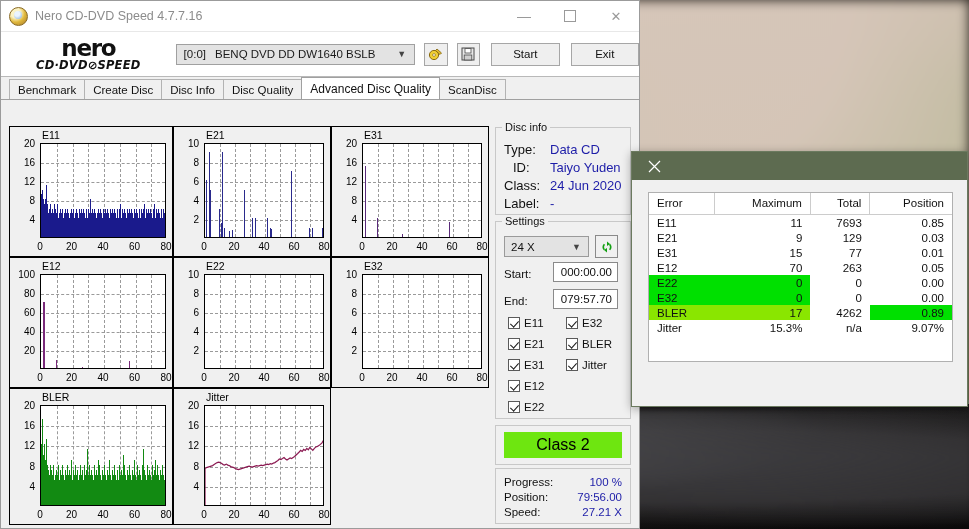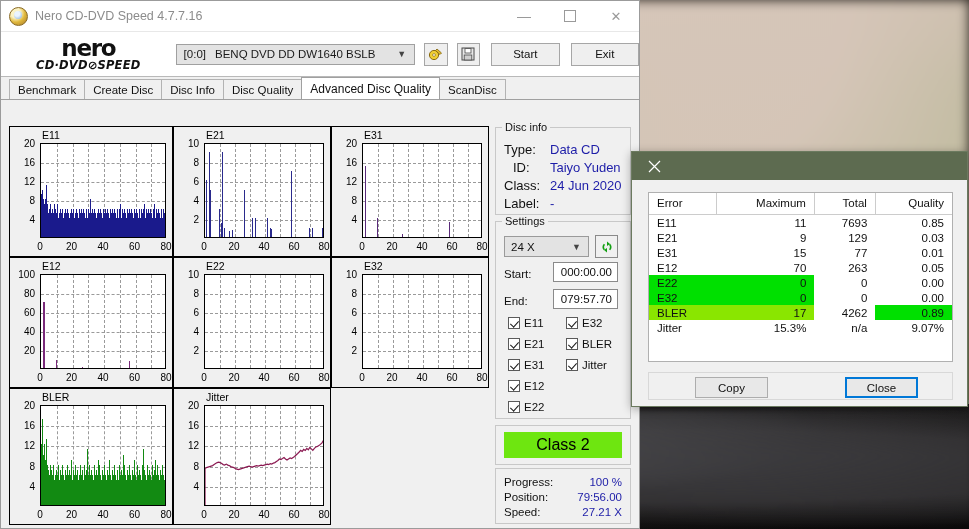--- a/index.html
+++ b/index.html
@@ -1090,21 +1090,21 @@
       </svg>
     </span>
   </div>
   <div class="st-inner">
     <table class="stt">
       <thead>
           <tr>
         <th class="l">Error</th>
         <th>Maximum</th>
         <th>Total</th>
-        <th>Quality</th>
+        <th>Position</th>
       </tr>
         </thead>
       <tbody id="stt-body">
           <tr>
             <td class="l ">E11</td>
             <td class="">11</td>
             <td class="">7693</td>
             <td class="">0.85</td>
           </tr>
           <tr>
@@ -1145,17 +1145,13 @@
           </tr>
           <tr>
             <td class="l ">Jitter</td>
             <td class="">15.3%</td>
             <td class="">n/a</td>
             <td class="">9.07%</td>
           </tr>
         </tbody>
     </table>
   </div>
-  <div class="st-btnbar">
-    <div class="st-btn" style="left:46px;width:73px;">Copy</div>
-    <div class="st-btn focus" style="left:196px;width:73px;">Close</div>
-  </div>
 </div>
 
 </body></html>

